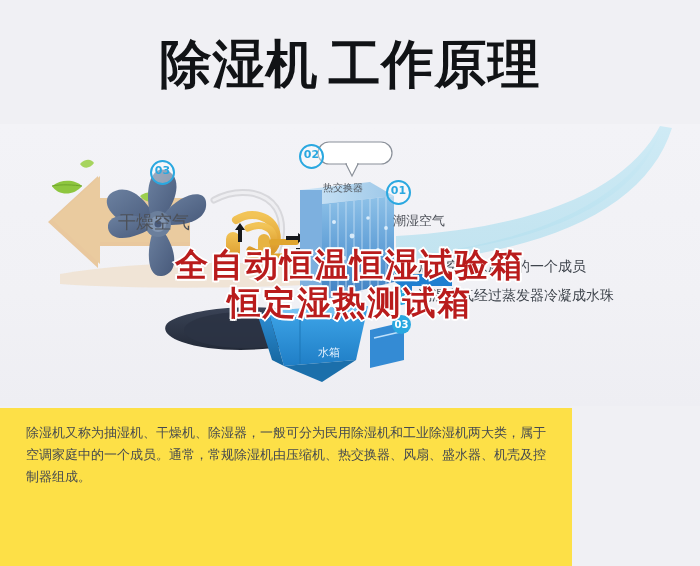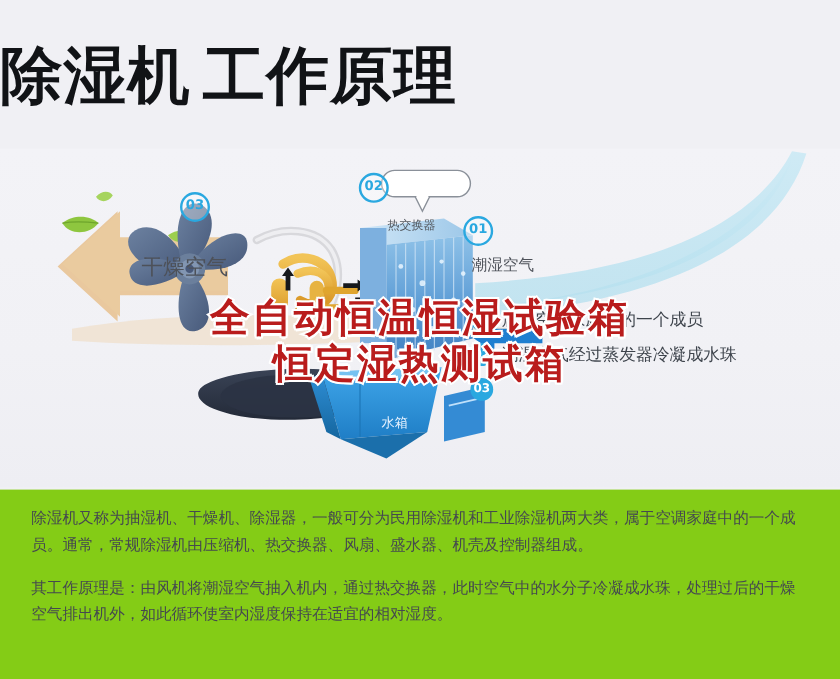--- a/index.html
+++ b/index.html
@@ -18,21 +18,21 @@
   
   .title-band {
     position: absolute;
     left: 0; top: 0;
     width: 700px; height: 132px;
     background: #f0f0f4;
   }
   .title-text {
     position: absolute;
     left: 0; right: 0; top: 34px;
-    text-align: left;
+    text-align: center;
     color: #111316;
     font-size: 52px;
     line-height: 60px;
     letter-spacing: 1px;
     white-space: nowrap;
   }
   .title-part-a {
     font-weight: 700;
     font-family: "DejaVu Sans", "Liberation Sans", sans-serif;
   }
@@ -133,22 +133,22 @@
     paint-order: stroke fill;
     text-shadow:
        2px 0 0 #fff, -2px 0 0 #fff, 0 2px 0 #fff, 0 -2px 0 #fff,
        1px 1px 0 #fff, -1px 1px 0 #fff, 1px -1px 0 #fff, -1px -1px 0 #fff;
   }
 
   
   .body-copy {
     position: absolute;
     left: 0; top: 408px;
-    width: 700px; height: 158px;
-    background: #84cc16;
+    width: 572px; height: 158px;
+    background: #fde047;
     box-sizing: border-box;
     padding: 14px 26px 0 26px;
   }
   .para {
     font-size: 13px;
     line-height: 22px;
     color: #45494f;
     margin: 0 0 14px 0;
     font-family: "DejaVu Sans", "Liberation Sans", sans-serif;
   }
@@ -340,14 +340,13 @@
   </div>
 </div>
 
 <div class="overlay">
   <div class="overlay-line">全自动恒温恒湿试验箱</div>
   <div class="overlay-line">恒定湿热测试箱</div>
 </div>
 
 <div class="body-copy">
   <p class="para">除湿机又称为抽湿机、干燥机、除湿器，一般可分为民用除湿机和工业除湿机两大类，属于空调家庭中的一个成员。通常，常规除湿机由压缩机、热交换器、风扇、盛水器、机壳及控制器组成。</p>
-  <p class="para para-last">其工作原理是：由风机将潮湿空气抽入机内，通过热交换器，此时空气中的水分子冷凝成水珠，处理过后的干燥空气排出机外，如此循环使室内湿度保持在适宜的相对湿度。</p>
 </div>
 
 </body></html>

